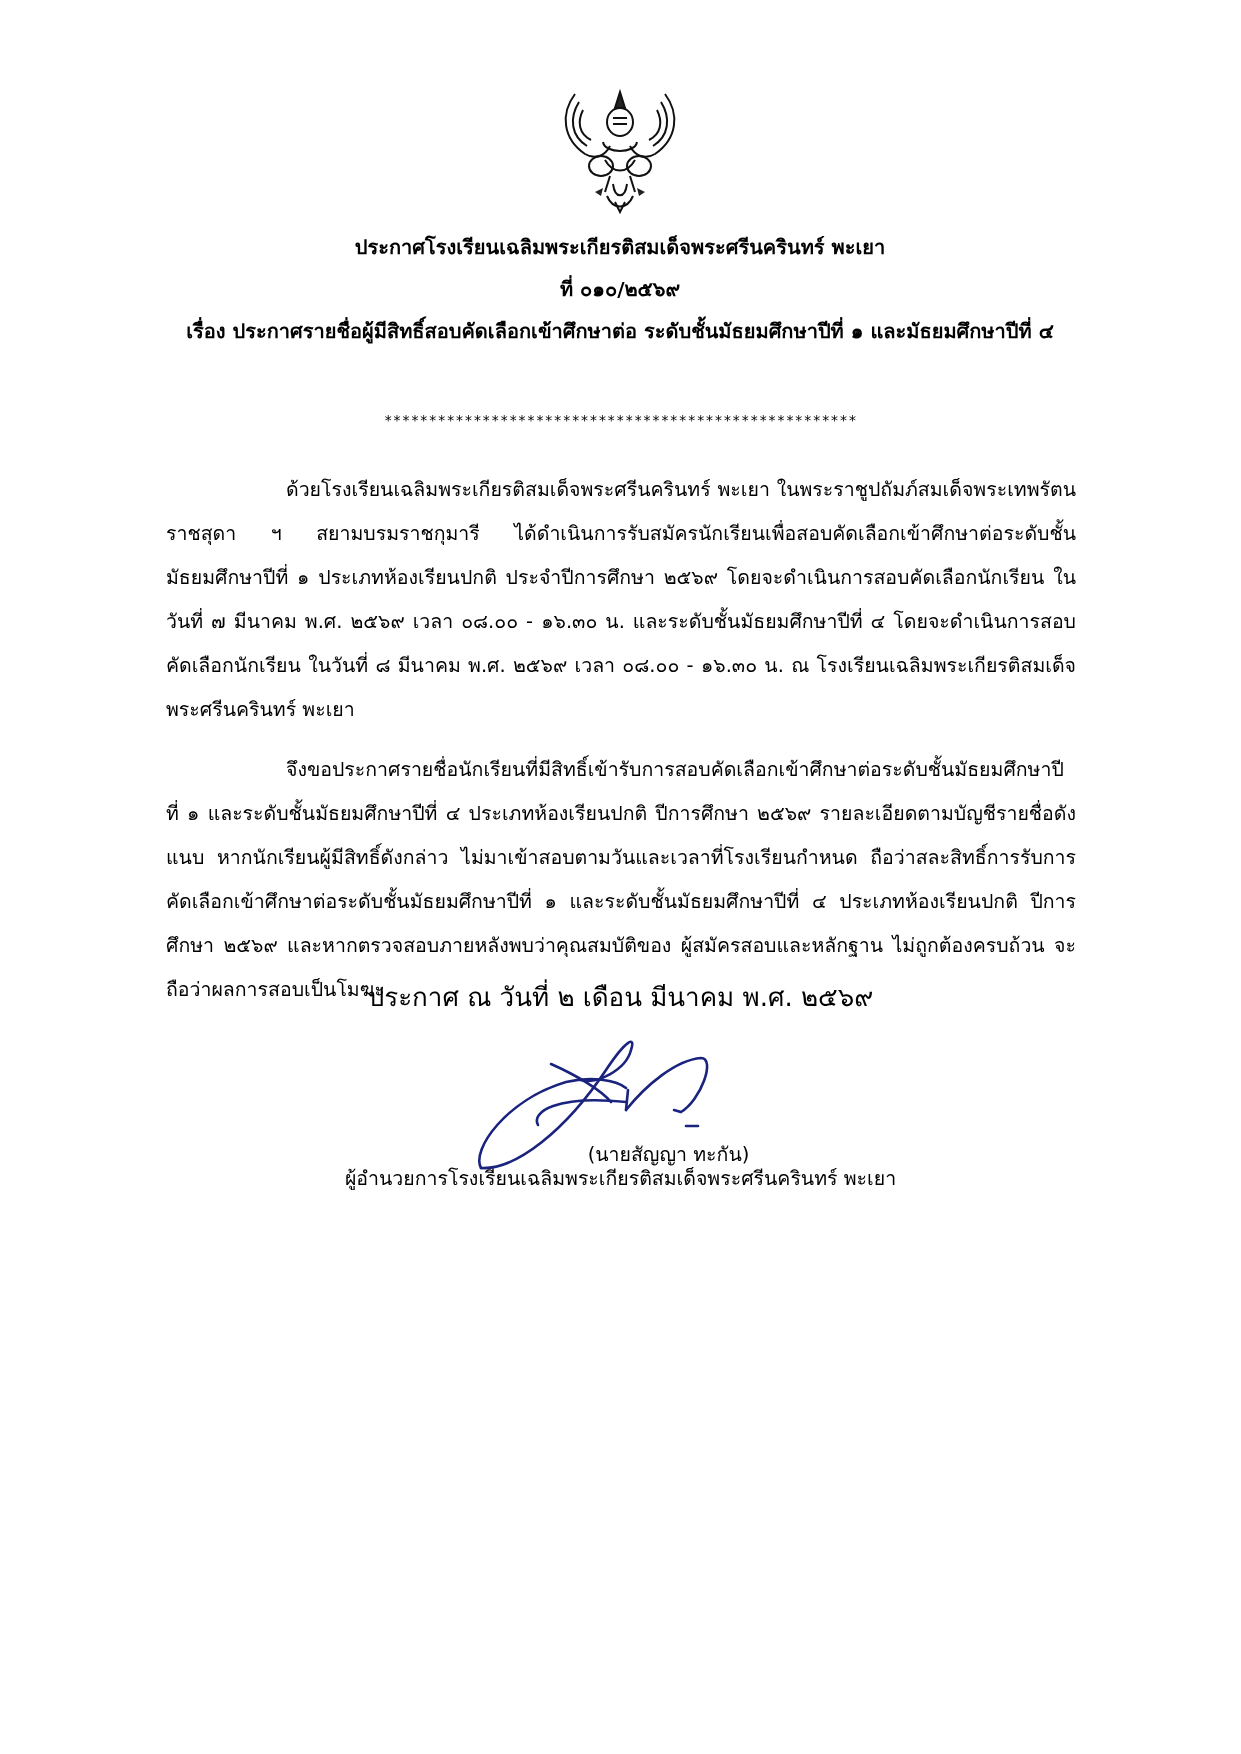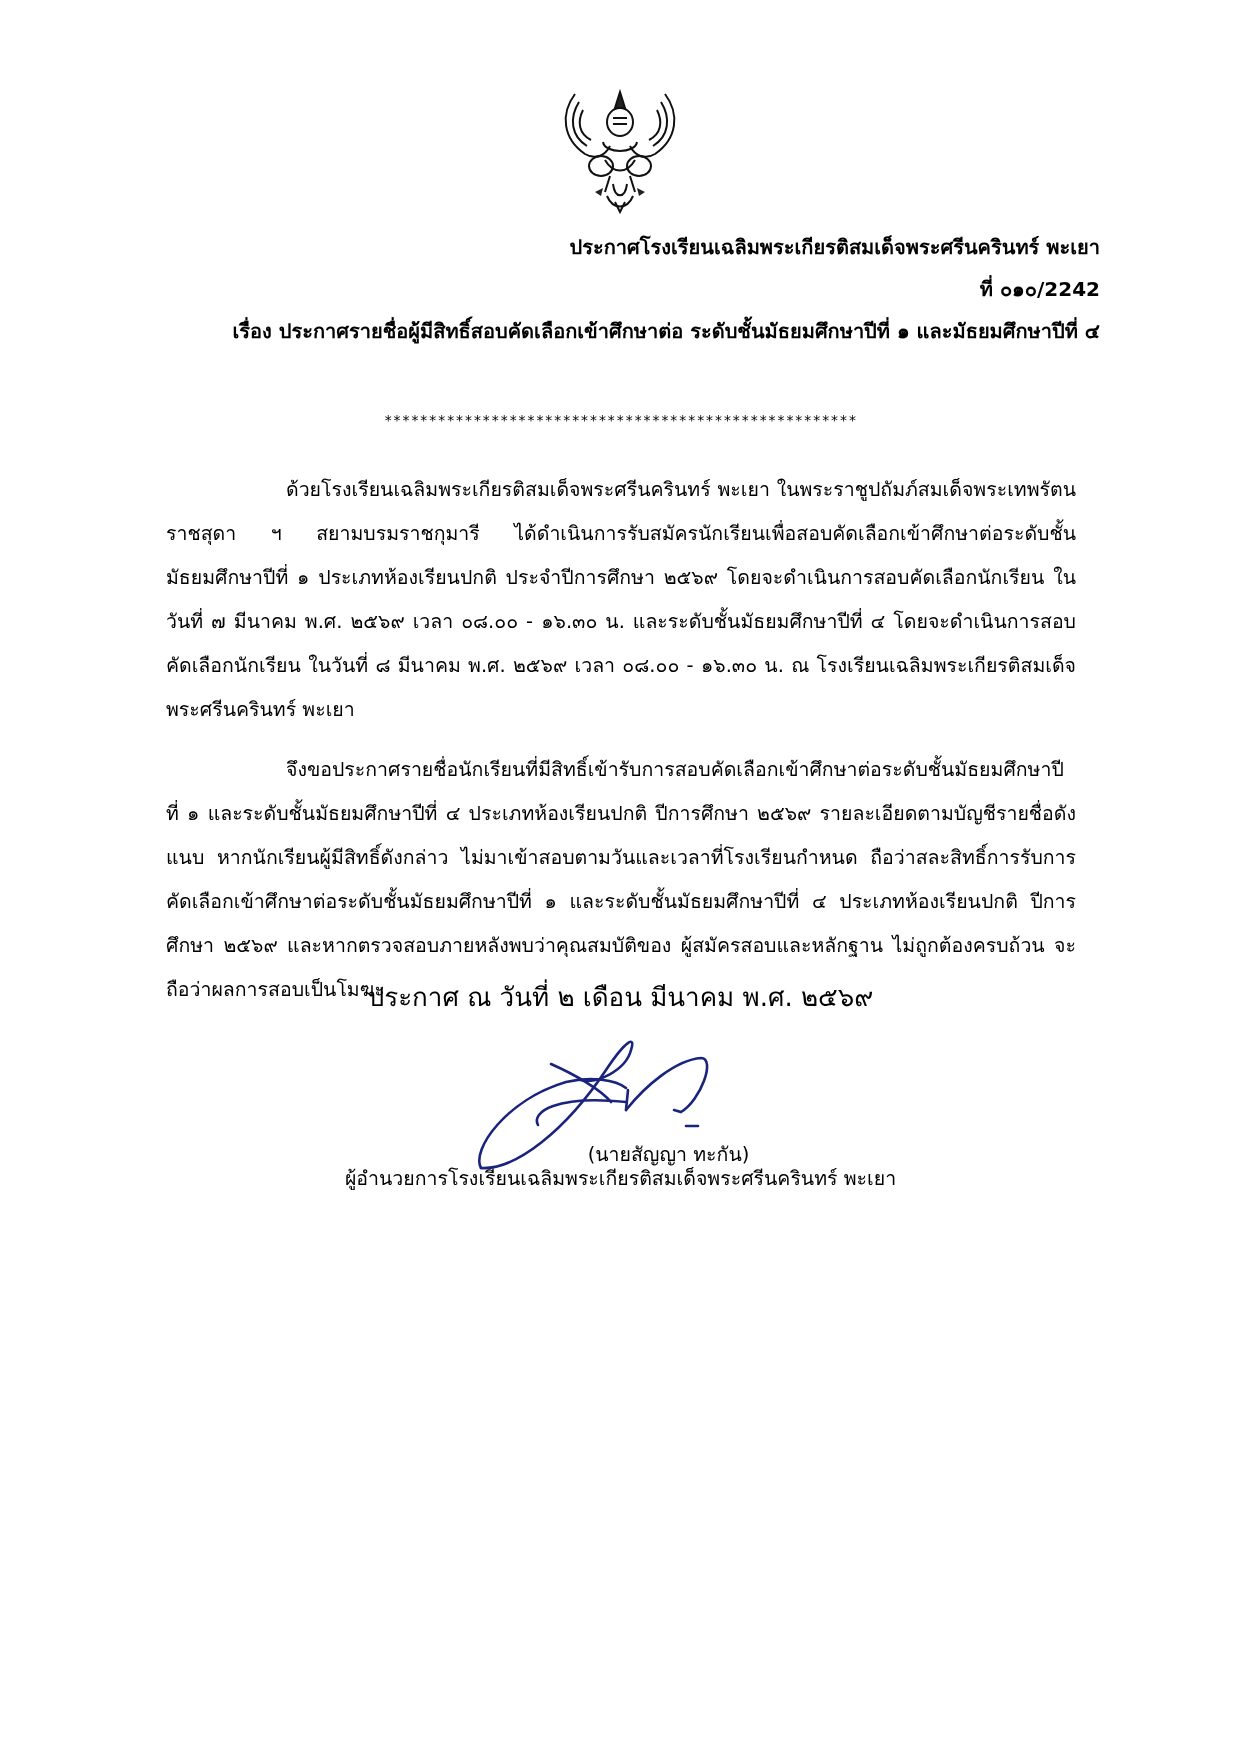--- a/index.html
+++ b/index.html
@@ -31,21 +31,21 @@
     .header {
       position: absolute;
       left: 140px;
       width: 960px;
       text-align: center;
       font-weight: bold;
       font-size: 20px;
       line-height: 42px;
       top: 226px;
     }
-    .header div { white-space: nowrap; text-align: right; }
+    .header div { white-space: nowrap; }
     .stars {
       position: absolute;
       left: 0;
       width: 1241px;
       top: 410px;
       text-align: center;
       font-size: 14px;
       letter-spacing: 0.5px;
       line-height: 20px;
       font-family: "DejaVu Sans Mono", monospace;
@@ -129,21 +129,21 @@
       <path d="M60 118 L65 128 L70 118"></path>
     </g>
     <g fill="#222">
       <path d="M40 108 L48 104 L46 112 Z"></path>
       <path d="M90 108 L82 104 L84 112 Z"></path>
     </g>
   </svg>
 
   <div class="header">
     <div>ประกาศโรงเรียนเฉลิมพระเกียรติสมเด็จพระศรีนครินทร์ พะเยา</div>
-    <div>ที่  ๐๑๐/2242</div>
+    <div>ที่  ๐๑๐/๒๕๖๙</div>
     <div>เรื่อง ประกาศรายชื่อผู้มีสิทธิ์สอบคัดเลือกเข้าศึกษาต่อ ระดับชั้นมัธยมศึกษาปีที่ ๑ และมัธยมศึกษาปีที่ ๔</div>
   </div>
 
   <div class="stars">*****************************************************</div>
 
   <div class="body-text">
     <p class="para">ด้วยโรงเรียนเฉลิมพระเกียรติสมเด็จพระศรีนครินทร์ พะเยา ในพระราชูปถัมภ์สมเด็จพระเทพรัตนราชสุดา ฯ สยามบรมราชกุมารี ได้ดำเนินการรับสมัครนักเรียนเพื่อสอบคัดเลือกเข้าศึกษาต่อระดับชั้นมัธยมศึกษาปีที่ ๑ ประเภทห้องเรียนปกติ ประจำปีการศึกษา ๒๕๖๙ โดยจะดำเนินการสอบคัดเลือกนักเรียน ในวันที่ ๗ มีนาคม พ.ศ. ๒๕๖๙ เวลา ๐๘.๐๐ - ๑๖.๓๐ น. และระดับชั้นมัธยมศึกษาปีที่ ๔ โดยจะดำเนินการสอบคัดเลือกนักเรียน ในวันที่ ๘ มีนาคม พ.ศ. ๒๕๖๙ เวลา ๐๘.๐๐ - ๑๖.๓๐ น. ณ โรงเรียนเฉลิมพระเกียรติสมเด็จพระศรีนครินทร์ พะเยา</p>
     <p class="para">จึงขอประกาศรายชื่อนักเรียนที่มีสิทธิ์เข้ารับการสอบคัดเลือกเข้าศึกษาต่อระดับชั้นมัธยมศึกษาปีที่ ๑ และระดับชั้นมัธยมศึกษาปีที่ ๔ ประเภทห้องเรียนปกติ ปีการศึกษา ๒๕๖๙ รายละเอียดตามบัญชีรายชื่อดังแนบ หากนักเรียนผู้มีสิทธิ์ดังกล่าว ไม่มาเข้าสอบตามวันและเวลาที่โรงเรียนกำหนด ถือว่าสละสิทธิ์การรับการคัดเลือกเข้าศึกษาต่อระดับชั้นมัธยมศึกษาปีที่ ๑ และระดับชั้นมัธยมศึกษาปีที่ ๔ ประเภทห้องเรียนปกติ ปีการศึกษา ๒๕๖๙ และหากตรวจสอบภายหลังพบว่าคุณสมบัติของ ผู้สมัครสอบและหลักฐาน ไม่ถูกต้องครบถ้วน จะถือว่าผลการสอบเป็นโมฆะ</p>
   </div>
 

